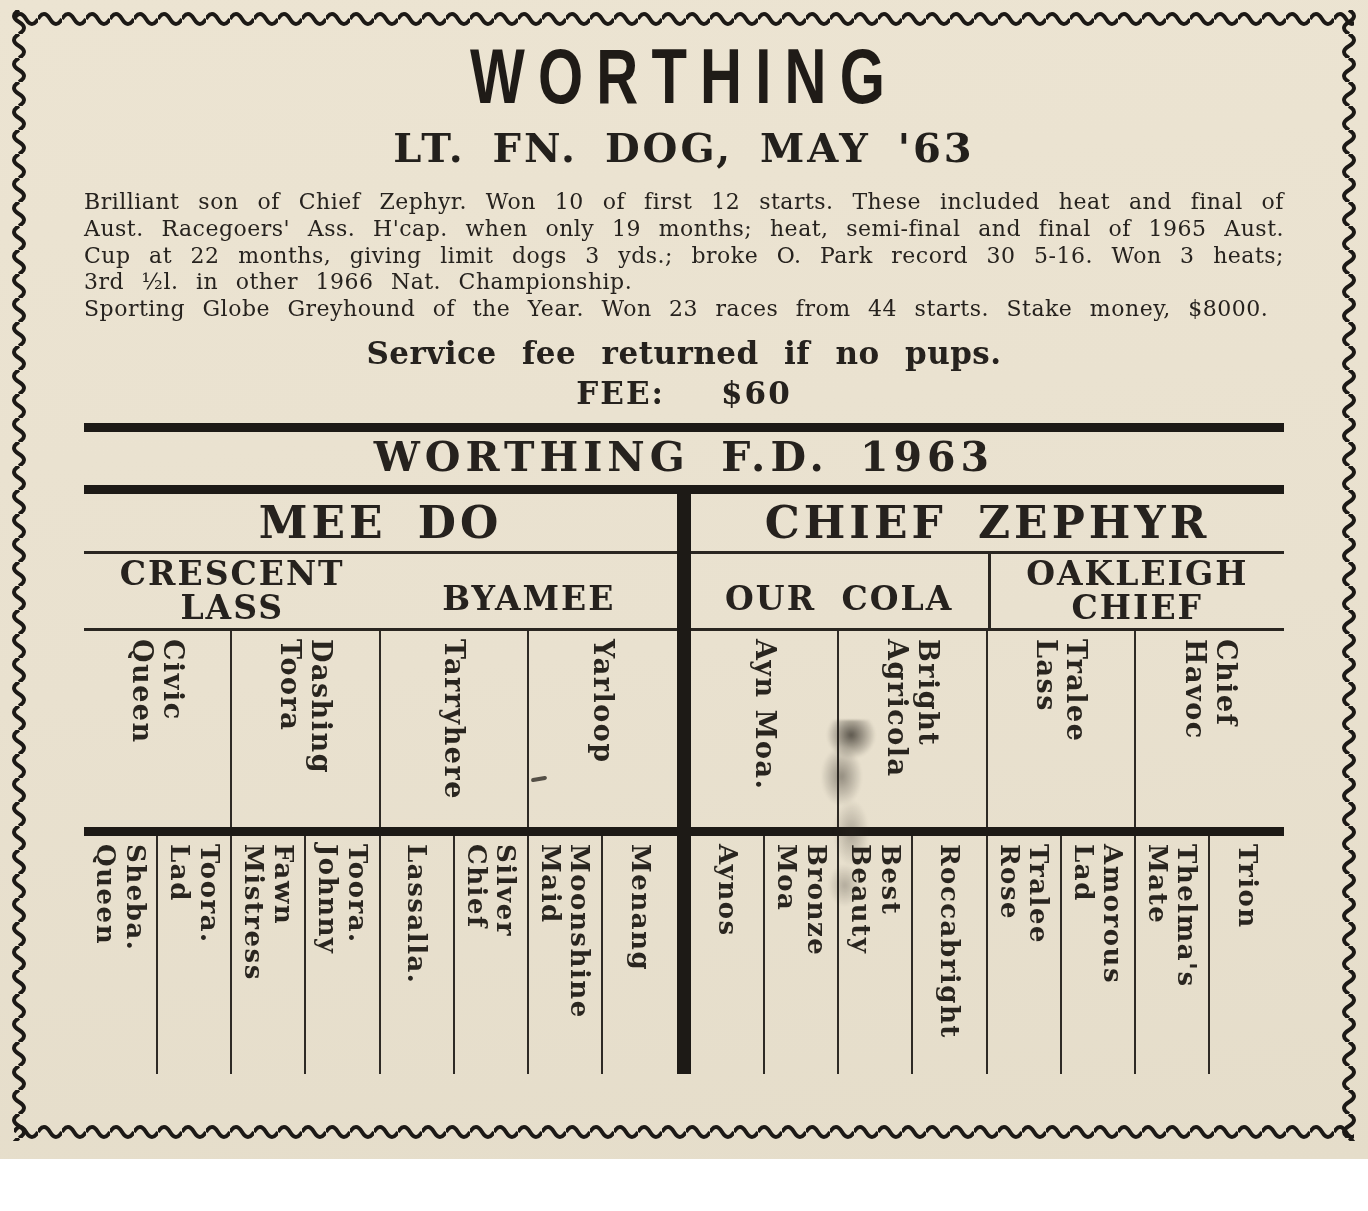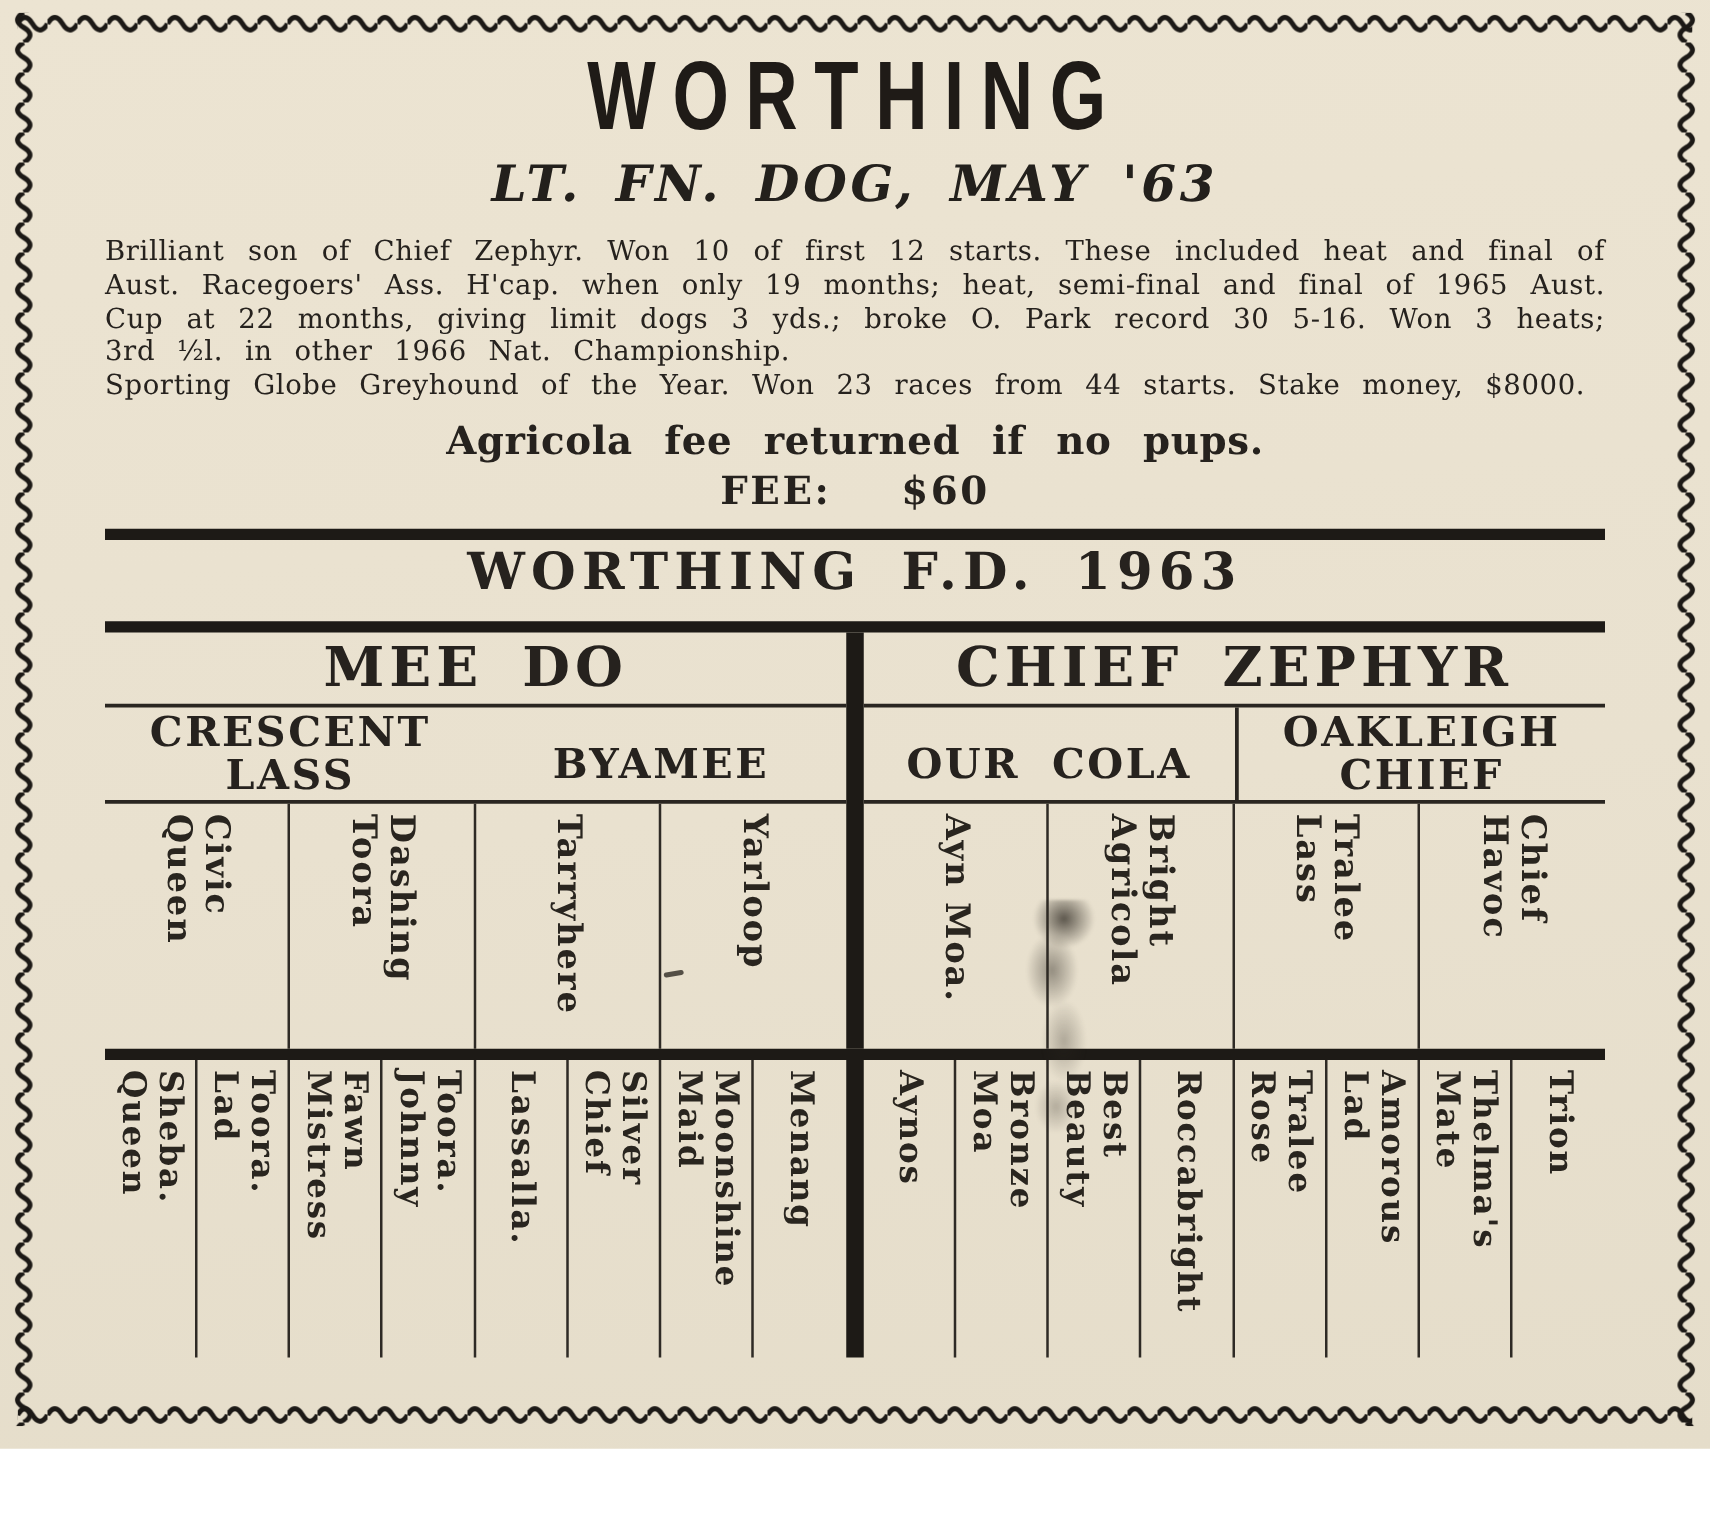--- a/index.html
+++ b/index.html
@@ -18,35 +18,35 @@
   .border-strip svg{display:block;width:100%;height:100%;}
   
   .content{position:absolute;left:84px;right:84px;top:34px;}
   .title{
     text-align:center;font-family:"Liberation Sans",sans-serif;font-weight:700;
     font-size:66px;letter-spacing:15px;color:#1f1b17;
     transform:scale(0.88,1.18);transform-origin:50% 50%;margin:4px 0 10px 0;
   }
   .subtitle{
     text-align:center;font-weight:700;font-size:40px;letter-spacing:3px;
-    word-spacing:10px;color:#23201c;margin-bottom:18px;font-style:italic;
+    word-spacing:10px;color:#23201c;margin-bottom:18px;
   }
   .desc{font-size:22px;line-height:1.22;text-align:justify;word-spacing:10px;letter-spacing:.5px;}
   .desc p{margin:0;}
   .service{
     text-align:center;font-weight:700;font-size:31px;word-spacing:14px;
     letter-spacing:.5px;margin-top:12px;
   }
   .fee{text-align:center;font-weight:700;font-size:31px;letter-spacing:2px;margin-top:4px;}
   .fee .fee-value{margin-left:56px;}
   
   .rule-thick{height:9px;background:#1d1a16;margin-top:12px;}
   .ped-heading{
     text-align:center;font-weight:700;font-size:41px;letter-spacing:5px;
-    word-spacing:12px;padding:1px 0 16px 0;
+    word-spacing:12px;padding:1px 0 4px 0;
   }
   .ped-grid{display:grid;grid-template-columns:1fr 14px 1fr;}
   .trunk{background:#1d1a16;}
   .half{display:flex;flex-direction:column;}
   .row-parents{
     height:57px;border-bottom:3px solid #2a2621;display:flex;align-items:center;
     justify-content:center;font-weight:700;font-size:44px;letter-spacing:4px;word-spacing:12px;
   }
   .row-gp{height:74px;border-bottom:3px solid #2a2621;display:grid;grid-template-columns:1fr 1fr;}
   .gp-cell{
@@ -131,21 +131,21 @@
   <div class="content">
 
     <div class="title">WORTHING</div>
     <div class="subtitle">LT. FN. DOG, MAY '63</div>
 
     <div class="desc">
       <p>Brilliant son of Chief Zephyr. Won 10 of first 12 starts. These included heat and final of Aust. Racegoers' Ass. H'cap. when only 19 months; heat, semi-final and final of 1965 Aust. Cup at 22 months, giving limit dogs 3 yds.; broke O. Park record 30 5-16. Won 3 heats; 3rd ½l. in other 1966 Nat. Championship.</p>
       <p>Sporting Globe Greyhound of the Year. Won 23 races from 44 starts. Stake money, $8000.</p>
     </div>
 
-    <div class="service">Agricola fee returned if no pups.</div>
+    <div class="service">Service fee returned if no pups.</div>
     <div class="fee">
       <span>FEE:</span><span class="fee-value">$60</span>
     </div>
 
     <div class="rule-thick"></div>
     <div class="ped-heading">WORTHING F.D. 1963</div>
     <div class="rule-thick" style="margin-top:0;"></div>
 
     <div class="ped-grid">
       <div class="half">

